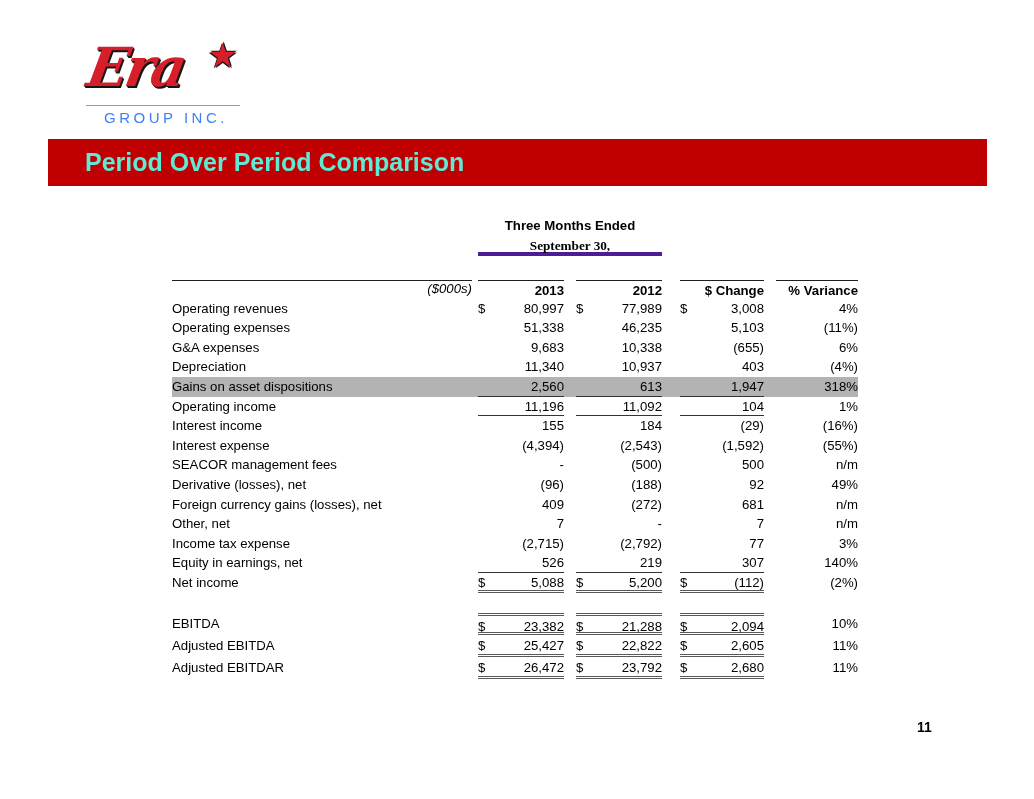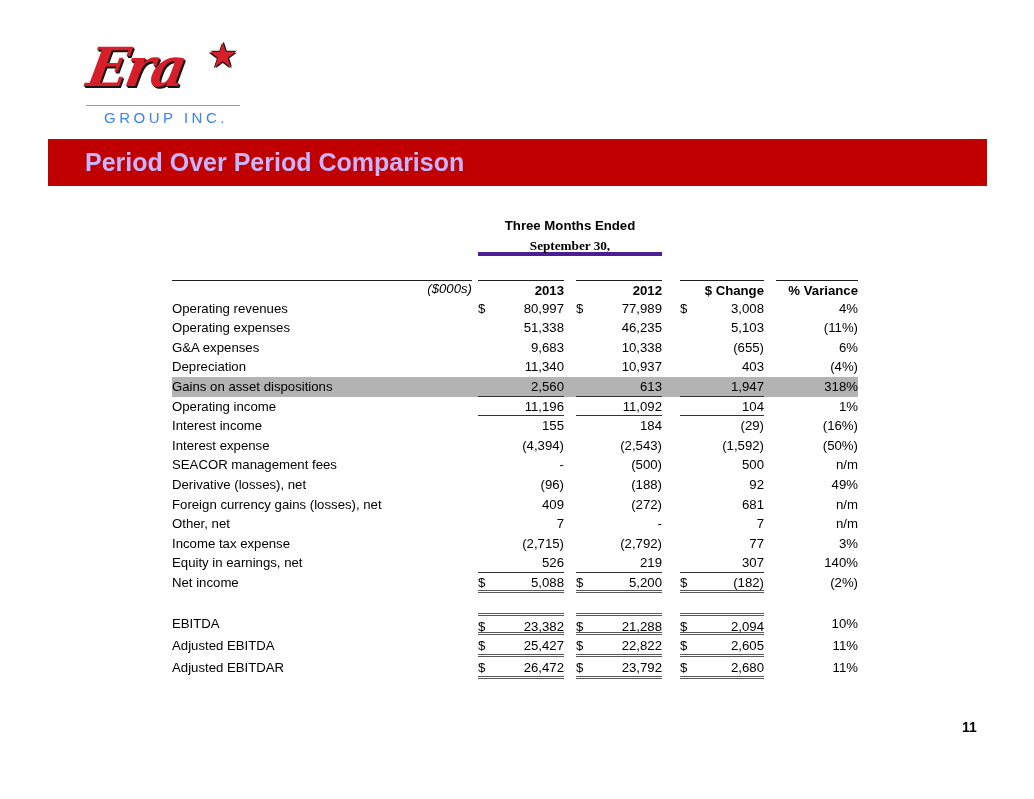--- a/index.html
+++ b/index.html
@@ -37,21 +37,21 @@
     font-size:15px; letter-spacing:3.5px;
     color:#3b82f6; text-align:center;
     padding-left:14px; white-space:nowrap;
   }
 
   
   .title-bar {
     position:absolute; left:48px; top:139px;
     width:939px; height:47px;
     background:var(--accent-red,#C00000);
-    color:#c4b5fd;
+    color:#5eead4;
     font-size:25px; font-weight:bold;
     line-height:47px;
     padding-left:37px;
     box-sizing:border-box;
     white-space:nowrap;
   }
 
   
   .fin-table {
     position:absolute; left:172px; top:216px;
@@ -88,21 +88,21 @@
   .hdr-cols .h4 { width:82px; margin-left:12px; }
 
   .t-row.highlight { background:var(--highlight-gray,#B3B3B3); }
 
   .u-single { border-bottom:1.5px solid #333333; }
   .u-double { border-bottom:3px double #595959; }
   .top-double { border-top:3px double #595959; }
 
   
   .page-number {
-    position:absolute; left:962px; top:719px;
+    position:absolute; left:917px; top:719px;
     font-size:14px; font-weight:bold;
   }
 </style>
 </head>
 <body style="--accent-red: #C00000; --logo-red: #D71E2B; --highlight-gray: #B3B3B3;">
 
 <div class="logo">
   <div class="logo-mark">
     <span class="era-wordmark">Era</span>
     <span class="era-star">★</span>
@@ -248,21 +248,21 @@
           <span class="val">(4,394)</span>
         </div>
         <div class="c-num c2">
           <span class="dollar"></span>
           <span class="val">(2,543)</span>
         </div>
         <div class="c-num c3">
           <span class="dollar"></span>
           <span class="val">(1,592)</span>
         </div>
-        <div class="c-var">(50%)</div>
+        <div class="c-var">(55%)</div>
       </div>
       <div class="t-row data">
         <div class="c-label">SEACOR management fees</div>
         <div class="c-num c1">
           <span class="dollar"></span>
           <span class="val">-</span>
         </div>
         <div class="c-num c2">
           <span class="dollar"></span>
           <span class="val">(500)</span>
@@ -358,21 +358,21 @@
         <div class="c-num c1 u-double">
           <span class="dollar">$</span>
           <span class="val">5,088</span>
         </div>
         <div class="c-num c2 u-double">
           <span class="dollar">$</span>
           <span class="val">5,200</span>
         </div>
         <div class="c-num c3 u-double">
           <span class="dollar">$</span>
-          <span class="val">(182)</span>
+          <span class="val">(112)</span>
         </div>
         <div class="c-var">(2%)</div>
       </div>
       <div class="t-row spacer"></div>
       <div class="t-row data tall">
         <div class="c-label">EBITDA</div>
         <div class="c-num c1 u-double top-double">
           <span class="dollar">$</span>
           <span class="val">23,382</span>
         </div>

